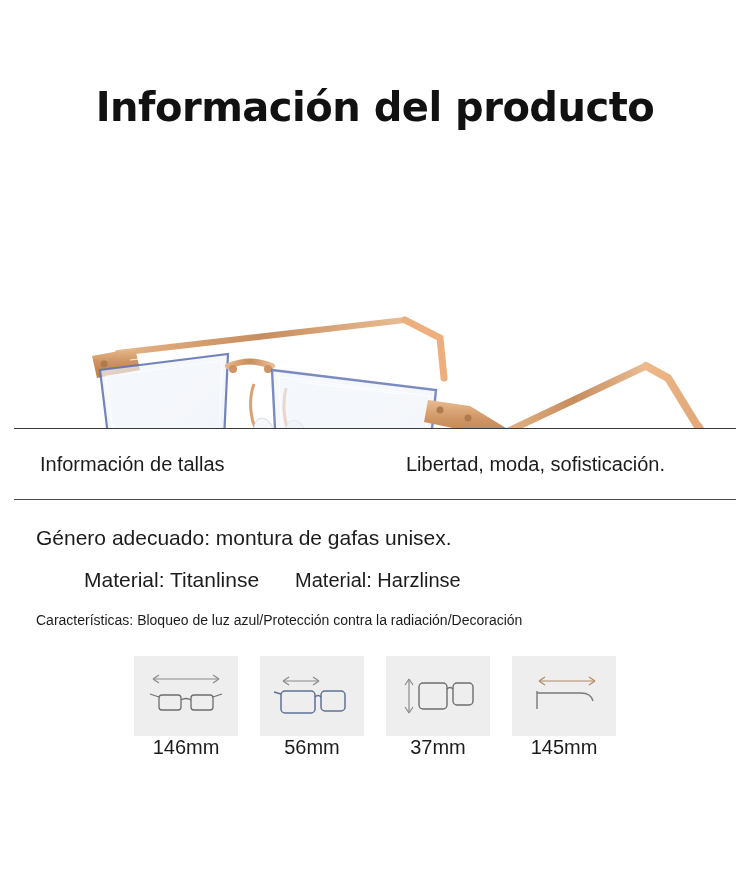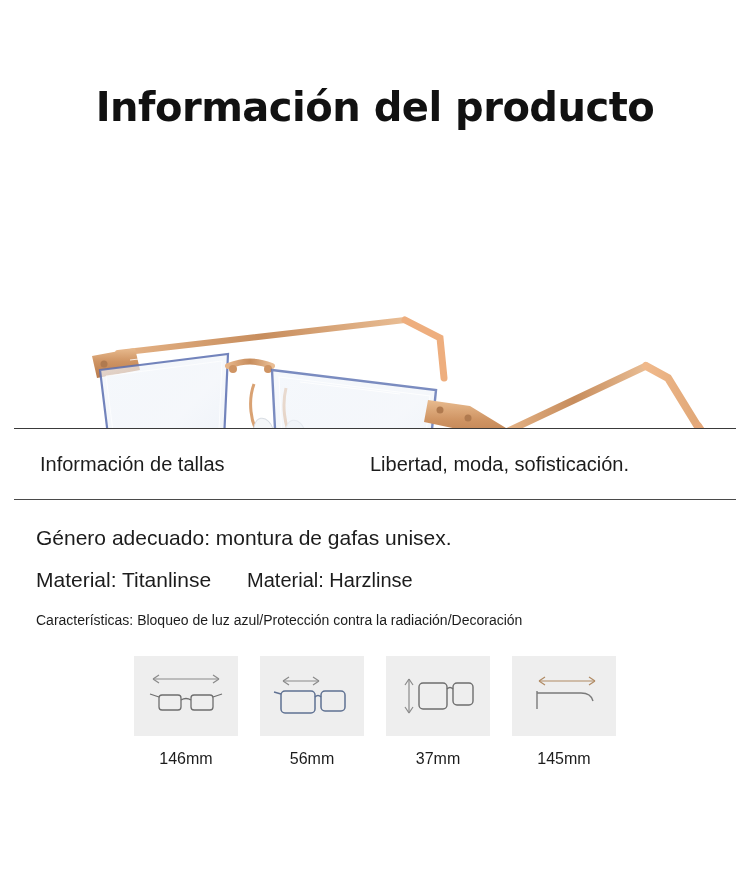--- a/index.html
+++ b/index.html
@@ -54,20 +54,21 @@
     background: #4a4a4a;
     margin: 0 14px;
   }
 
   
   .size-header {
     display: flex;
     align-items: center;
     height: 70px;
     padding: 0 40px;
+    gap: 36px;
   }
   .size-header .left {
     font-size: 20px;
     color: #1c1c1c;
     flex: 0 0 330px;
   }
   .size-header .right {
     font-size: 20px;
     color: #1c1c1c;
   }
@@ -83,20 +84,21 @@
   }
   .spec-line-2 {
     display: flex;
     align-items: baseline;
     margin-bottom: 20px;
   }
   .spec-line-2 .m1 {
     font-size: 21px;
     color: #1c1c1c;
     margin-right: 36px;
+    margin-left: 48px;
   }
   .spec-line-2 .m2 {
     font-size: 20px;
     color: #1c1c1c;
   }
   .spec-line-3 {
     font-size: 14px;
     color: #1c1c1c;
     margin-bottom: 6px;
   }
@@ -116,22 +118,21 @@
   }
   .measure .thumb {
     width: 104px;
     height: 80px;
     background: #eeeeee;
     display: flex;
     align-items: center;
     justify-content: center;
   }
   .measure .label {
-    margin-top: 14px;
-    font-size: 16px;
+    font-size: 20px;
     color: #1c1c1c;
   }
 </style>
 </head>
 <body>
 
 <div class="title">Información del producto</div>
 
 <div class="hero">
   <svg class="glasses-wrap" viewBox="0 0 750 290" xmlns="http://www.w3.org/2000/svg">

